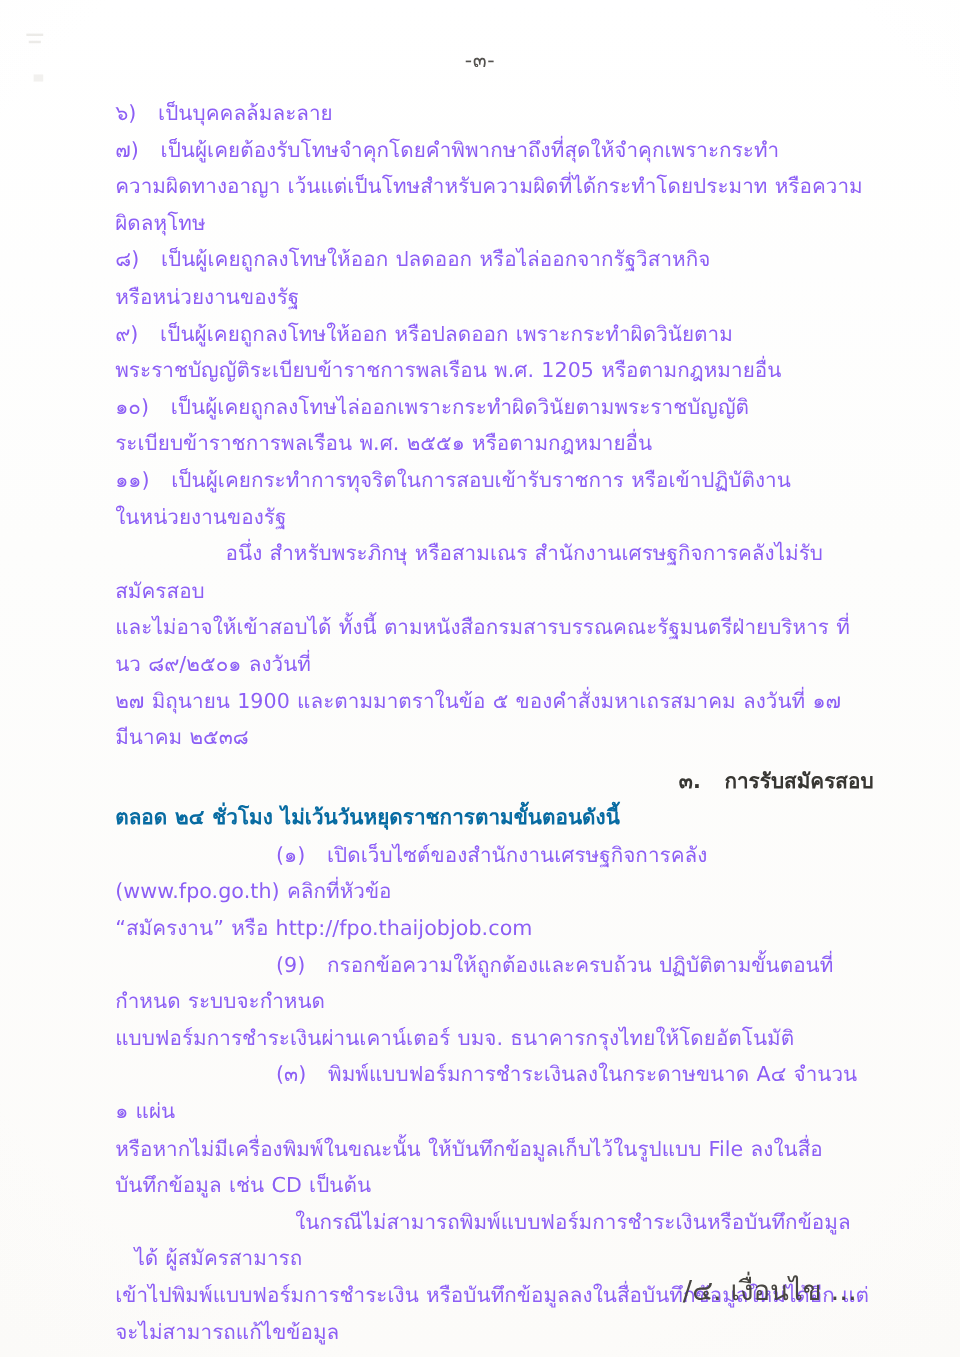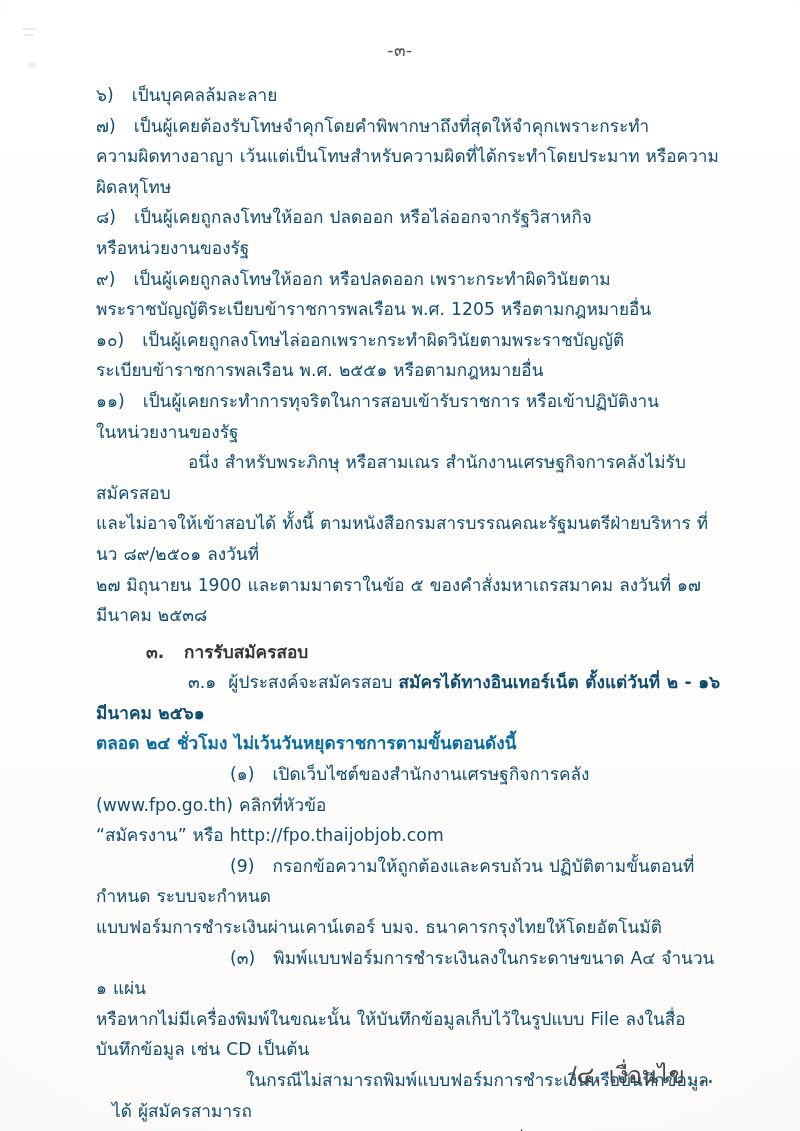--- a/index.html
+++ b/index.html
@@ -57,32 +57,33 @@
   .body-block {
     position: absolute;
     left: 96px;
     top: 80px;
     width: 632px;
   }
   p.line {
     margin: 0;
     font-size: 17.2px;
     line-height: 30.6px;
-    color: #0c4a6e;
+    color: #8b5cf6;
     white-space: pre-wrap;
     letter-spacing: 0.05px;
     word-spacing: 0.5px;
   }
   p.line.bold {
     font-weight: bold;
     color: #0369a1;
   }
   p.line.head {
     font-weight: bold;
     color: #34332f;
+    text-align: right;
   }
   .gap-sm { height: 6px; }
   .footer-note {
     position: absolute;
     right: 86px;
     top: 1057px;
     font-size: 23px;
     color: #46443f;
   }
   
@@ -118,21 +119,20 @@
       <p class="line">ในหน่วยงานของรัฐ</p>
 
       <p class="line" style="text-indent:92px;">อนึ่ง สำหรับพระภิกษุ หรือสามเณร สำนักงานเศรษฐกิจการคลังไม่รับสมัครสอบ</p>
       <p class="line">และไม่อาจให้เข้าสอบได้ ทั้งนี้ ตามหนังสือกรมสารบรรณคณะรัฐมนตรีฝ่ายบริหาร ที่ นว ๘๙/๒๕๐๑ ลงวันที่</p>
       <p class="line">๒๗ มิถุนายน 1900 และตามมาตราในข้อ ๕ ของคำสั่งมหาเถรสมาคม ลงวันที่ ๑๗ มีนาคม ๒๕๓๘</p>
 
       <div class="gap-sm"></div>
 
       <p class="line head" style="text-indent:50px;">๓.   การรับสมัครสอบ</p>
 
-      <p class="line" style="text-indent:92px;"><span>๓.๑  ผู้ประสงค์จะสมัครสอบ </span><span class="bold" style="font-weight:bold;">สมัครได้ทางอินเทอร์เน็ต ตั้งแต่วันที่ ๒ - ๑๖ มีนาคม ๒๕๖๑</span></p>
       <p class="line bold">ตลอด ๒๔ ชั่วโมง ไม่เว้นวันหยุดราชการตามขั้นตอนดังนี้</p>
 
       <p class="line" style="text-indent:134px;">(๑)   เปิดเว็บไซต์ของสำนักงานเศรษฐกิจการคลัง (www.fpo.go.th) คลิกที่หัวข้อ</p>
       <p class="line">“สมัครงาน” หรือ http://fpo.thaijobjob.com</p>
       <p class="line" style="text-indent:134px;">(9)   กรอกข้อความให้ถูกต้องและครบถ้วน ปฏิบัติตามขั้นตอนที่กำหนด ระบบจะกำหนด</p>
       <p class="line">แบบฟอร์มการชำระเงินผ่านเคาน์เตอร์ บมจ. ธนาคารกรุงไทยให้โดยอัตโนมัติ</p>
       <p class="line" style="text-indent:134px;">(๓)   พิมพ์แบบฟอร์มการชำระเงินลงในกระดาษขนาด A๔ จำนวน ๑ แผ่น</p>
       <p class="line">หรือหากไม่มีเครื่องพิมพ์ในขณะนั้น ให้บันทึกข้อมูลเก็บไว้ในรูปแบบ File ลงในสื่อบันทึกข้อมูล เช่น CD เป็นต้น</p>
 
       <p class="line" style="text-indent:134px;margin-left:16px;">ในกรณีไม่สามารถพิมพ์แบบฟอร์มการชำระเงินหรือบันทึกข้อมูลได้ ผู้สมัครสามารถ</p>

